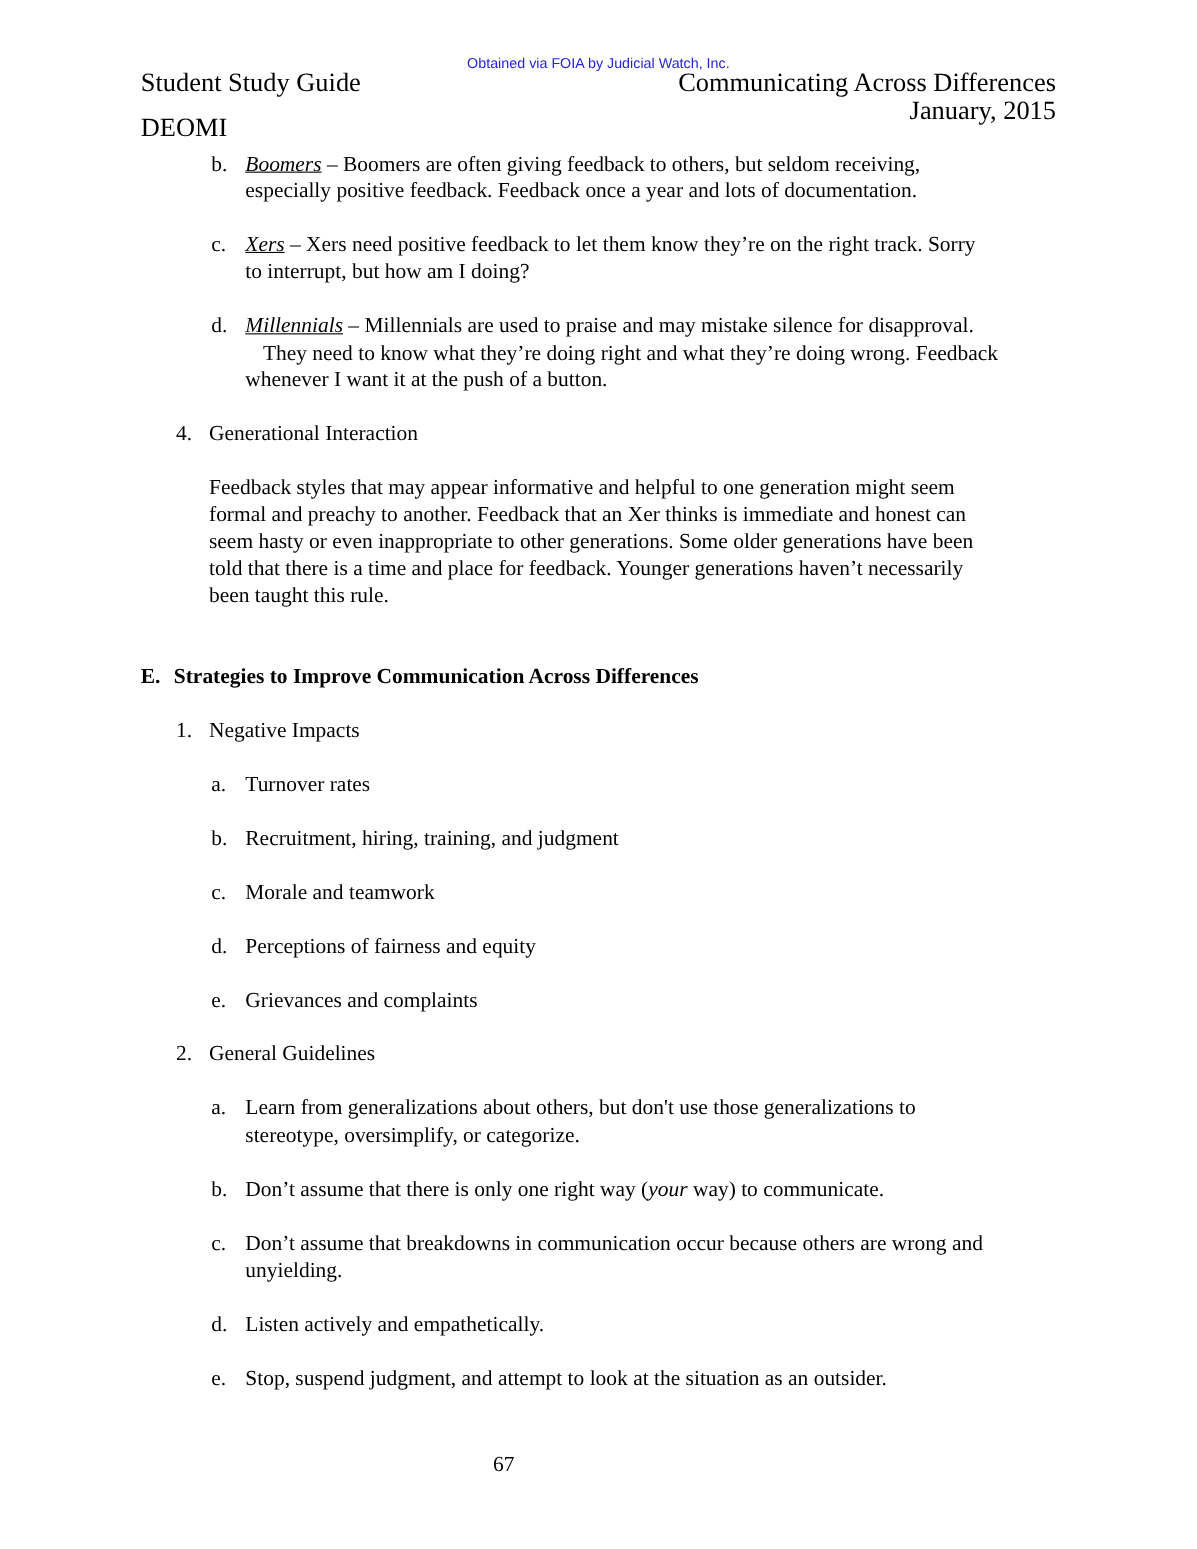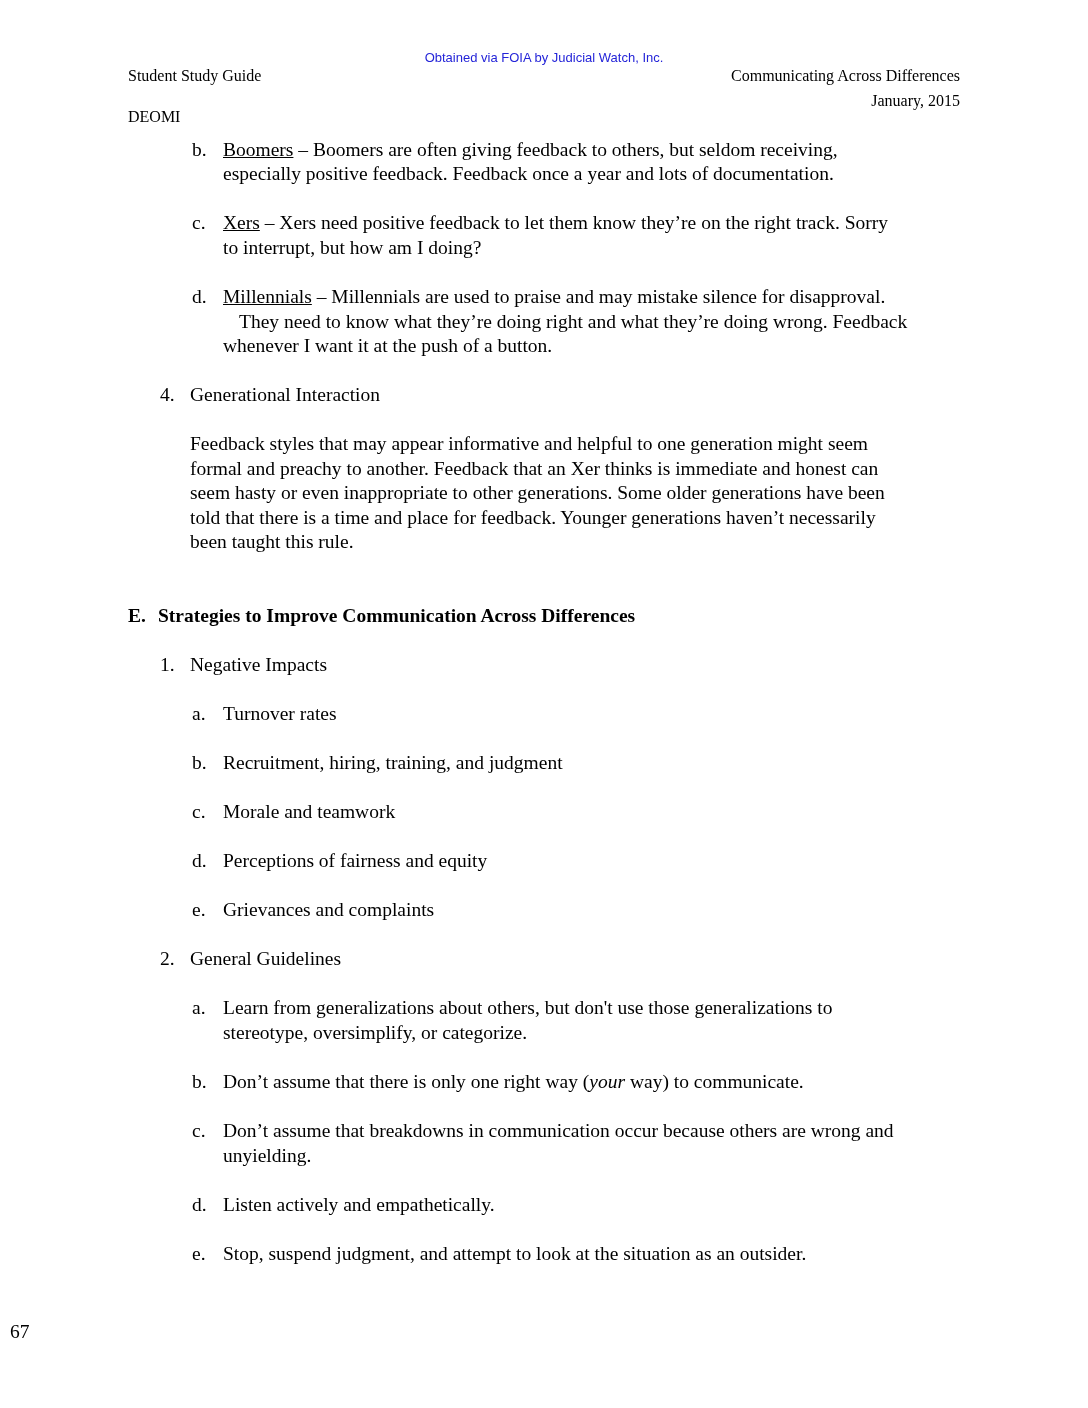--- a/index.html
+++ b/index.html
@@ -1,25 +1,25 @@
 <!DOCTYPE html>
 <html><head>
 <meta charset="utf-8">
 <style>
   html, body { margin:0; padding:0; background:#ffffff; }
   body { width:1088px; height:1408px; position:relative; overflow:hidden;
          font-family:"Liberation Serif", "DejaVu Serif", serif; color:#000; font-size:19.5px; }
   .abs { position:absolute; white-space:nowrap; }
   .watermark { font-family:"Liberation Sans", "DejaVu Sans", sans-serif; font-size:13px; color:#2424d8;
                left:0; width:1088px; text-align:center; top:50px; }
-  .hdr { font-size:16px; line-height:24px; }
+  .hdr { font-size:24px; line-height:24px; }
   .hdr-left { left:128px; }
   .hdr-right { right:128px; text-align:right; }
   .line { line-height:24.5px; }
-  .u { text-decoration:underline; }
+  .u { text-decoration:underline;font-style:italic; }
   .bold { font-weight:bold; }
 </style>
 </head>
 <body>
 
 <div class="abs watermark">Obtained via FOIA by Judicial Watch, Inc.</div>
 
 <div class="abs hdr hdr-left" style="top:64px;">Student Study Guide</div>
 <div class="abs hdr hdr-left" style="top:105px;">DEOMI</div>
 <div class="abs hdr hdr-right" style="top:64px;">Communicating Across Differences</div>
@@ -94,13 +94,13 @@
   <div class="abs line" style="left:223px; top:1119px;">Don’t assume that breakdowns in communication occur because others are wrong and</div>
   <div class="abs line" style="left:223px; top:1144px;">unyielding.</div>
 
   <div class="abs line" style="left:192px; top:1193px;">d.</div>
   <div class="abs line" style="left:223px; top:1193px;">Listen actively and empathetically.</div>
 
   <div class="abs line" style="left:192px; top:1242px;">e.</div>
   <div class="abs line" style="left:223px; top:1242px;">Stop, suspend judgment, and attempt to look at the situation as an outsider.</div>
 </div>
 
-<div class="abs line" style="left:0; width:916px; top:1320px;padding-left:10px;">67</div>
+<div class="abs line" style="left:0; width:916px; text-align:center; top:1320px;">67</div>
 
 </body></html>

